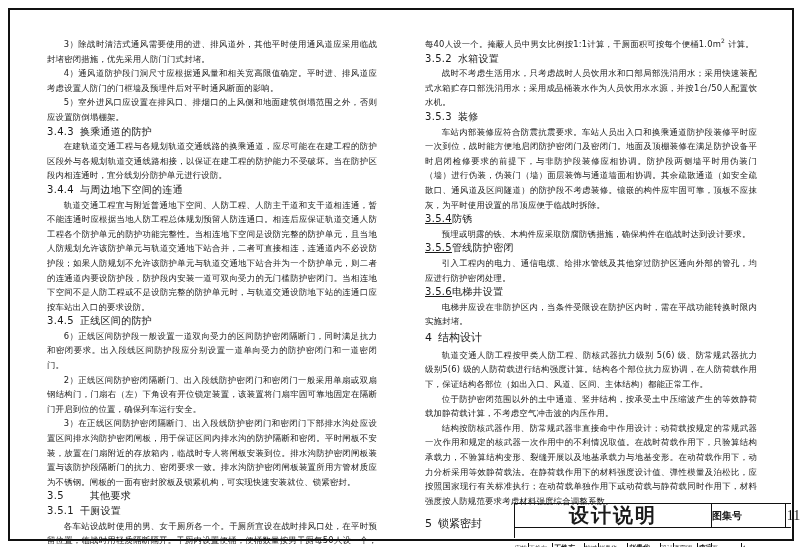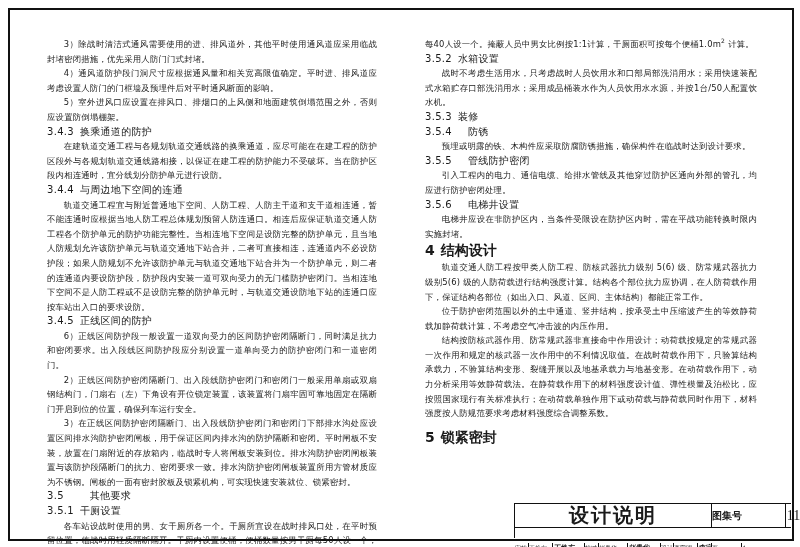--- a/index.html
+++ b/index.html
@@ -7,22 +7,22 @@
          font-family: "DejaVu Sans", "Liberation Sans", sans-serif; color: #1a1a1a; }
   .frame { position: absolute; left: 8px; top: 8px; width: 782px; height: 529px;
            border: 2px solid #111; box-sizing: content-box; }
   .col { position: absolute; top: 37px; font-size: 8.4px; line-height: 14.6px; }
   .col.left { left: 47px; width: 330px; }
   .col.right { left: 425px; width: 332px; }
   .p { text-indent: 2em; text-align: justify; margin: 0; letter-spacing: 0.2px; }
   .h { margin: 0; font-size: 10px; letter-spacing: 0.3px; }
   .h .num { margin-right: 6px; }
   .h.wide .num { margin-right: 26px; }
-  .h.mid .num { margin-right: 16px; }
-  .h1 { margin: 1px 0 2px 0; font-size: 14px; font-weight: bold; line-height: 16px; }
+  .h.mid .num { margin-right: 0; text-decoration: underline; }
+  .h1 { margin: 1px 0 2px 0; font-size: 11px; font-weight: normal; line-height: 16px; }
   .h1 .num { margin-right: 6px; }
   .gap { height: 7px; }
   sup { font-size: 6px; line-height: 0; }
 
   .titleblock { position: absolute; left: 514px; top: 503px; width: 276px; height: 34px;
                 border-left: 1.5px solid #111; border-top: 1.5px solid #111; }
   .tb-row1 { position: absolute; left: 0; top: 0; height: 23px; width: 100%; border-bottom: 1px solid #111; }
   .tb-title { position: absolute; left: 0; top: 0; width: 196px; height: 23px; text-align: center;
               font-size: 20px; font-weight: bold; line-height: 23px; letter-spacing: 2px; }
   .tb-lbl1 { position: absolute; left: 196px; top: 0; width: 30px; height: 23px; border-left: 1px solid #111;
@@ -52,20 +52,21 @@
     <p class="p">3）在正线区间防护密闭隔断门、出入段线防护密闭门和密闭门下部排水沟处应设置区间排水沟防护密闭闸板，用于保证区间内排水沟的防护隔断和密闭。平时闸板不安装，放置在门扇附近的存放箱内，临战时专人将闸板安装到位。排水沟防护密闭闸板装置与该防护段隔断门的抗力、密闭要求一致。排水沟防护密闭闸板装置所用方管材质应为不锈钢。闸板的一面有密封胶板及锁紧机构，可实现快速安装就位、锁紧密封。</p>
     <div class="h wide"><span class="num">3.5</span><span>其他要求</span></div>
     <div class="h"><span class="num">3.5.1</span><span>干厕设置</span></div>
     <p class="p">各车站设战时使用的男、女干厕所各一个。干厕所宜设在战时排风口处，在平时预留位置，临战时用轻质隔断隔开。干厕内设置便桶，便桶数量按男干厕每50人设一个，女干厕</p>
   </div>
 <div class="col right" id="right-col">
     <p class="p" style="text-indent: 0px;"><span>每40人设一个。掩蔽人员中男女比例按1:1计算，干厕面积可按每个便桶1.0m</span><sup>2</sup><span style="margin-left: 3px;">计算。</span></p>
     <div class="h"><span class="num">3.5.2</span><span>水箱设置</span></div>
     <p class="p">战时不考虑生活用水，只考虑战时人员饮用水和口部局部洗消用水；采用快速装配式水箱贮存口部洗消用水；采用成品桶装水作为人员饮用水水源，并按1台/50人配置饮水机。</p>
     <div class="h"><span class="num">3.5.3</span><span>装修</span></div>
+    <p class="p">车站内部装修应符合防震抗震要求。车站人员出入口和换乘通道防护段装修平时应一次到位，战时能方便地启闭防护密闭门及密闭门。地面及顶棚装修在满足防护设备平时启闭检修要求的前提下，与非防护段装修应相协调。防护段两侧墙平时用伪装门（墙）进行伪装，伪装门（墙）面层装饰与通道墙面相协调。其余疏散通道（如安全疏散口、通风道及区间隧道）的防护段不考虑装修。镶嵌的构件应牢固可靠，顶板不应抹灰，为平时使用设置的吊顶应便于临战时拆除。</p>
     <div class="h mid"><span class="num">3.5.4</span><span>防锈</span></div>
     <p class="p">预埋或明露的铁、木构件应采取防腐防锈措施，确保构件在临战时达到设计要求。</p>
     <div class="h mid"><span class="num">3.5.5</span><span>管线防护密闭</span></div>
     <p class="p">引入工程内的电力、通信电缆、给排水管线及其他穿过防护区通向外部的管孔，均应进行防护密闭处理。</p>
     <div class="h mid"><span class="num">3.5.6</span><span>电梯井设置</span></div>
     <p class="p">电梯井应设在非防护区内，当条件受限设在防护区内时，需在平战功能转换时限内实施封堵。</p>
     <div class="h1"><span class="num">4</span><span>结构设计</span></div>
     <p class="p">轨道交通人防工程按甲类人防工程、防核武器抗力级别 5(6) 级、防常规武器抗力级别5(6) 级的人防荷载进行结构强度计算。结构各个部位抗力应协调，在人防荷载作用下，保证结构各部位（如出入口、风道、区间、主体结构）都能正常工作。</p>
     <p class="p">位于防护密闭范围以外的土中通道、竖井结构，按承受土中压缩波产生的等效静荷载加静荷载计算，不考虑空气冲击波的内压作用。</p>
     <p class="p">结构按防核武器作用、防常规武器非直接命中作用设计；动荷载按规定的常规武器一次作用和规定的核武器一次作用中的不利情况取值。在战时荷载作用下，只验算结构承载力，不验算结构变形、裂缝开展以及地基承载力与地基变形。在动荷载作用下，动力分析采用等效静荷载法。在静荷载作用下的材料强度设计值、弹性模量及泊松比，应按照国家现行有关标准执行；在动荷载单独作用下或动荷载与静荷载同时作用下，材料强度按人防规范要求考虑材料强度综合调整系数。</p>

